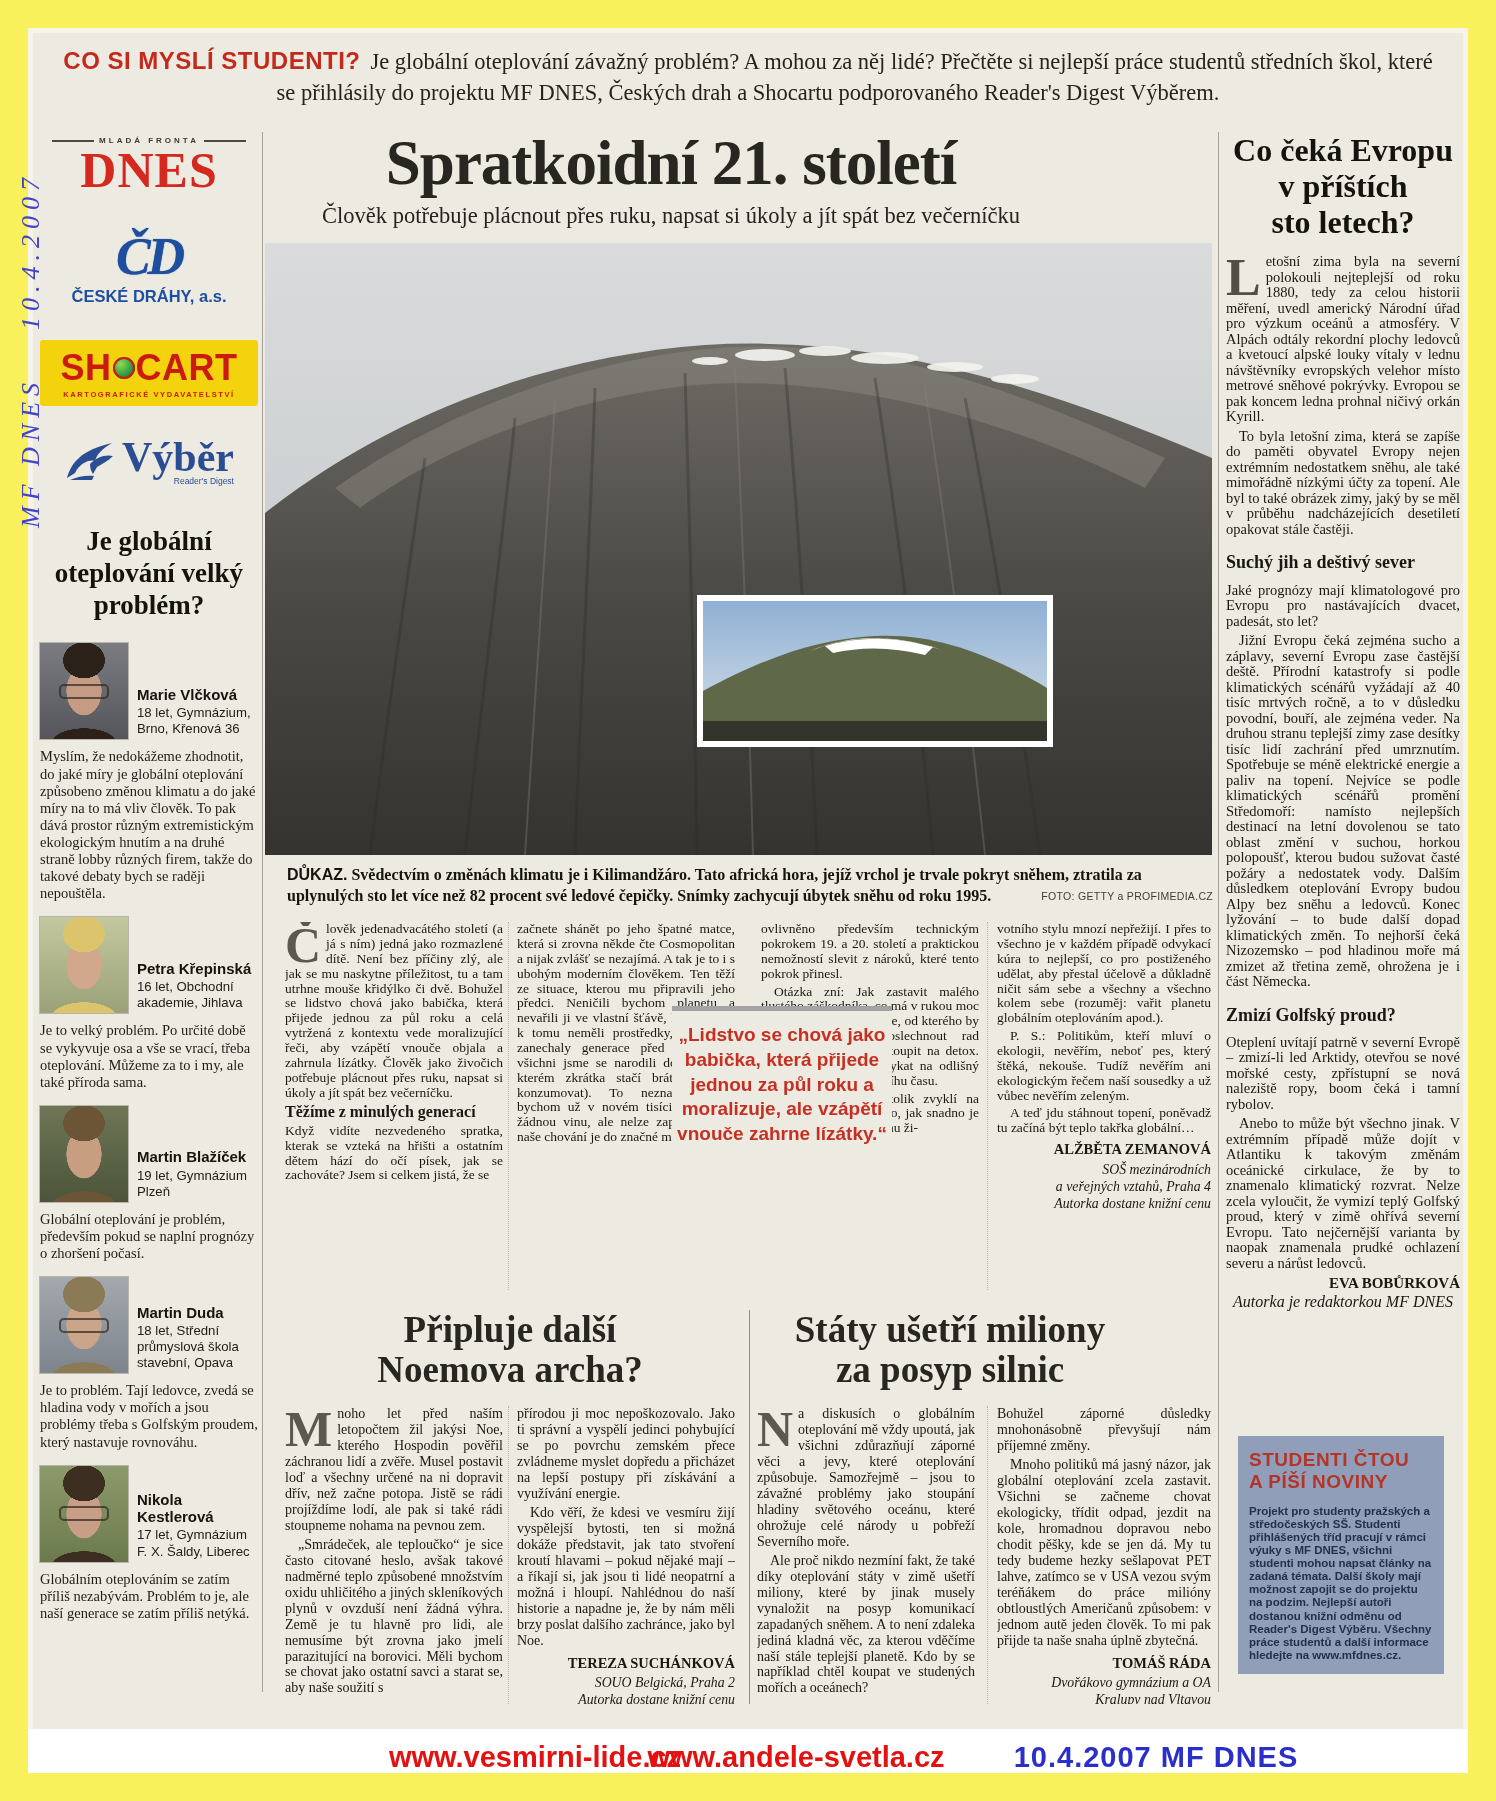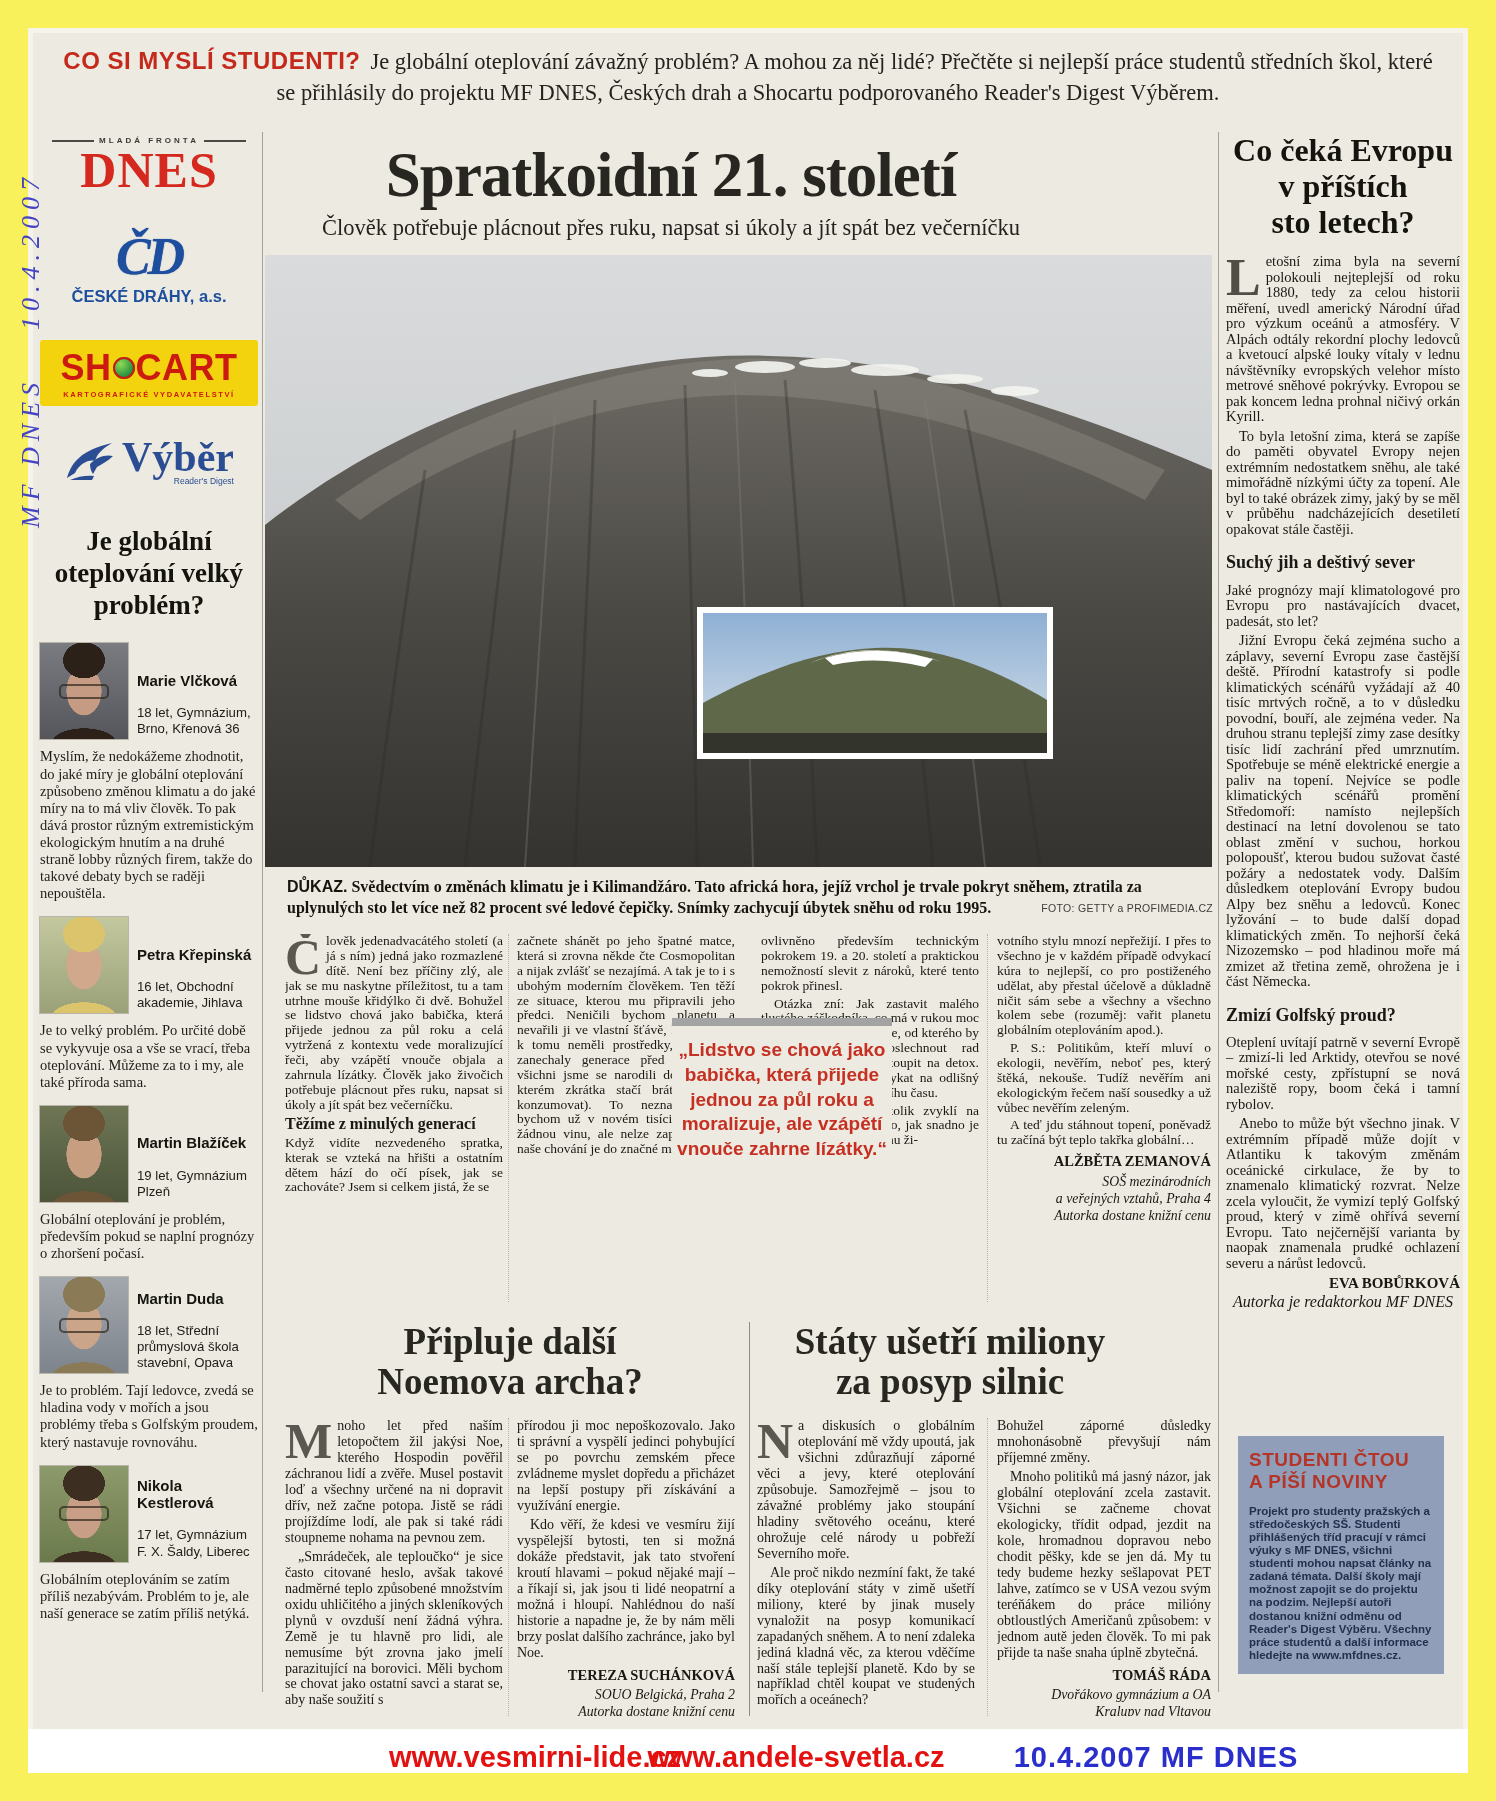--- a/index.html
+++ b/index.html
@@ -72,47 +72,47 @@
       linear-gradient(var(--bg1),var(--bg2));}
   .glasses::after{content:"";position:absolute;left:22%;right:22%;top:42%;height:11px;
     border:2px solid rgba(45,38,30,.7);border-radius:5px;}
   .p1{--hair:#2b2119;--skin:#c69b83;--bg1:#7b7b82;--bg2:#55555c;}
   .p2{--hair:#dcc46c;--skin:#d2a88c;--bg1:#c3c89f;--bg2:#9aa077;}
   .p3{--hair:#6b5536;--skin:#c79e7f;--bg1:#6e7656;--bg2:#4c543a;}
   .p4{--hair:#8a7a55;--skin:#cba58a;--bg1:#a3a8ae;--bg2:#7e848c;}
   .p5{--hair:#3d2e22;--skin:#c89f86;--bg1:#8d9a6b;--bg2:#6b7a4c;}
   .s-meta{align-self:flex-end;padding-bottom:2px;font-family:"Liberation Sans",sans-serif;}
   .s-name{font-weight:bold;font-size:15px;line-height:1.15;color:#15140f;}
-  .s-info{font-size:13.2px;line-height:1.22;color:#21201c;margin-top:16px;}
+  .s-info{font-size:13.2px;line-height:1.22;color:#21201c;margin-top:2px;}
   .s-opinion{margin-top:9px;font-size:14.5px;line-height:1.18;text-align:left;}
   
   .main{position:absolute;left:237px;top:104px;width:950px;}
   .m-headblock{width:812px;text-align:center;}
-  .m-headline{font-weight:bold;font-size:63px;line-height:1;letter-spacing:-1px;color:#272621;margin-top:12px;}
+  .m-headline{font-weight:bold;font-size:63px;line-height:1;letter-spacing:-1px;color:#272621;margin-top:0;}
   .m-subtitle{font-size:22.5px;margin-top:8px;color:#24231f;}
   .m-photo{position:relative;margin-top:14px;width:947px;height:612px;background:#888;}
   .m-photo svg{display:block;}
   .m-caption{position:relative;margin-top:9px;padding:0 6px 0 22px;
     font-weight:bold;font-size:16px;line-height:1.32;color:#15140f;width:900px;}
   .cap-label{font-family:"Liberation Sans",sans-serif;font-weight:bold;margin-right:4px;}
   .cap-credit{position:absolute;right:-20px;bottom:2px;font-family:"Liberation Sans",sans-serif;
     font-weight:normal;font-size:10.5px;color:#3d3c38;letter-spacing:.3px;}
   .m-cols{position:relative;margin-top:16px;height:368px;}
   .m-col{position:absolute;top:0;width:218px;height:368px;overflow:hidden;
     font-size:13.5px;line-height:1.1;text-align:justify;color:#191814;}
   .mc1{left:20px;}  .mc2{left:252px;}  .mc3{left:496px;}  .mc4{left:732px;width:214px;}
   .m-col p{margin:0 0 3px;}
   .m-col p.ind{text-indent:13px;}
   .subhead{font-weight:bold;font-size:16px;margin:9px 0 6px;text-indent:0 !important;}
   .dropcap::first-letter{float:left;font-size:50px;line-height:40px;padding:3px 5px 0 0;
     font-weight:bold;color:#5a5850;}
   .coldots{position:absolute;top:0;height:368px;width:0;border-left:1px dotted #b7b3a8;}
   .cd1{left:243px;} .cd2{left:722px;}
   .quote{position:absolute;left:407px;top:84px;width:212px;background:#edeae1;
-    border-top:8px solid #a3a3a3;padding:12px 4px 8px;
+    border-top:5px solid #a3a3a3;padding:12px 4px 8px;
     font-family:"Liberation Sans",sans-serif;font-weight:bold;font-size:19px;line-height:1.3;
     text-align:center;color:#c53022;}
   .auth{text-align:right;font-weight:bold;font-size:14.5px;margin-top:6px !important;}
   .auth-note{text-align:right;font-style:italic;font-size:13.8px;line-height:1.25;margin:0 !important;}
   
   .bottom{position:relative;margin-top:20px;height:400px;}
   .b-head{position:absolute;text-align:center;font-weight:bold;font-size:37px;line-height:1.07;color:#272621;}
   .bh1{left:20px;width:450px;top:0;}
   .bh2{left:460px;width:450px;top:0;}
   .b-col{position:absolute;top:96px;width:218px;height:298px;overflow:hidden;

